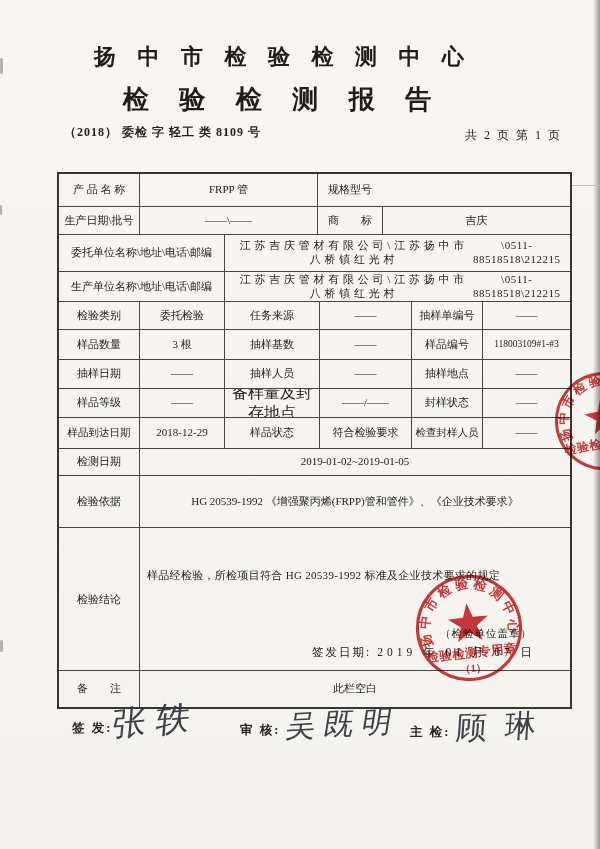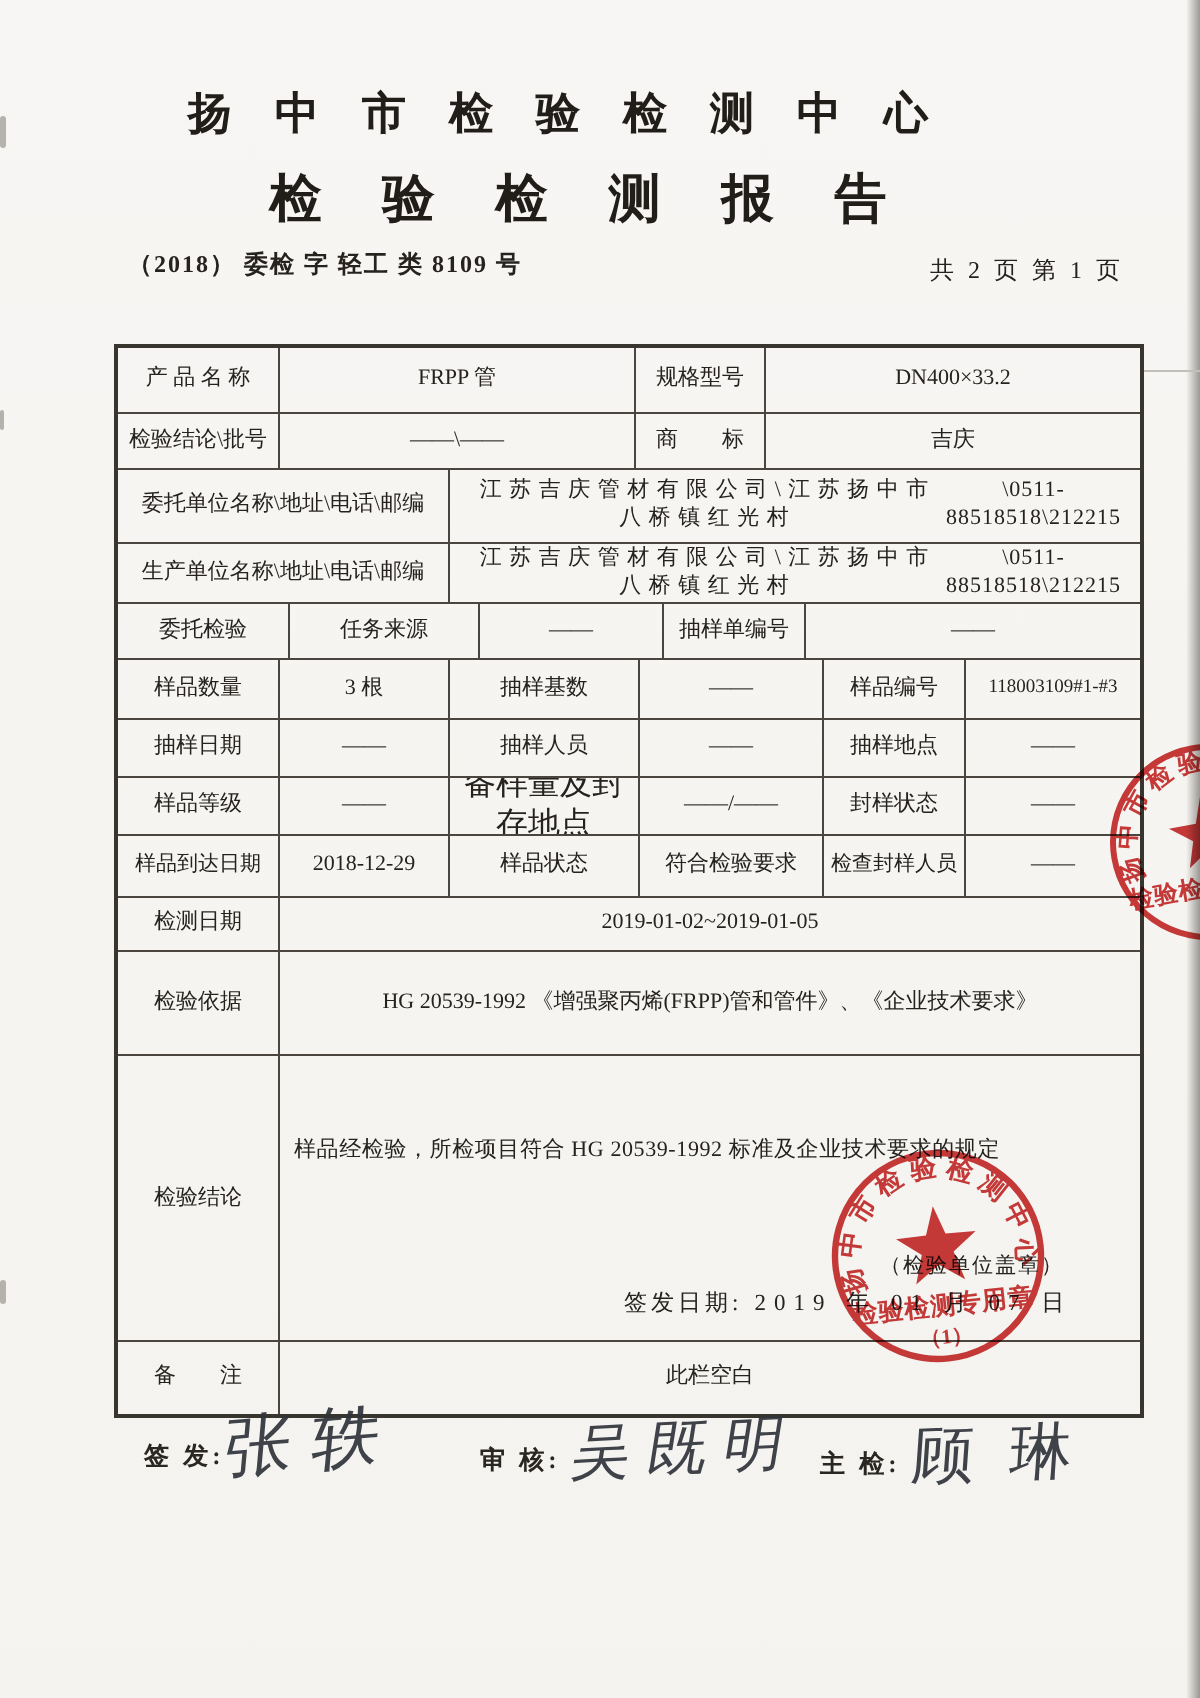--- a/index.html
+++ b/index.html
@@ -7,21 +7,21 @@
   .page{position:relative;width:600px;height:849px;margin:0 auto;overflow:hidden;
         background:linear-gradient(180deg,#f7f6f4 0%,#f5f4f1 60%,#f4f3ef 100%);color:#26231f;}
   
   .edge-right{position:absolute;top:0;right:0;width:7px;height:100%;
         background:linear-gradient(to right,rgba(80,76,70,0),rgba(80,76,70,.55));}
   .smudge{position:absolute;background:#9a958e;border-radius:2px;opacity:.7;}
   .foldline{position:absolute;left:570px;top:185px;width:30px;height:1px;background:#c2beb8;}
   
   .hdr{position:absolute;left:0;top:0;width:566px;text-align:center;}
   .org-title{position:absolute;top:42px;width:100%;font-size:22px;font-weight:bold;letter-spacing:8px;color:#211e1a;}
-  .report-title{position:absolute;top:82px;width:100%;font-size:26px;font-weight:bold;letter-spacing:12px;color:#211e1a;padding-left:12px;}
+  .report-title{position:absolute;top:82px;width:100%;font-size:26px;font-weight:bold;letter-spacing:12px;color:#211e1a;}
   .doc-number{position:absolute;left:64px;top:124px;font-size:12px;font-weight:bold;letter-spacing:1px;}
   .page-info{position:absolute;right:38px;top:127px;font-size:12px;font-weight:normal;letter-spacing:2px;}
   
   .tbl{position:absolute;left:57px;top:149px;width:515px;box-sizing:border-box;
        border:2px solid #38342e;font-size:11px;font-weight:500;margin-top:23px;}
   .row{display:flex;box-sizing:border-box;}
   .row + .row{border-top:1px solid #4a453e;}
   .row>div{box-sizing:border-box;display:flex;align-items:center;justify-content:center;
            text-align:center;overflow:hidden;line-height:1.25;}
   .row>div+div{border-left:1px solid #4a453e;}
@@ -69,25 +69,24 @@
   </div>
   <div class="doc-number">（2018） 委检 字 轻工 类 8109 号</div>
   <div class="page-info">共 2 页 第 1 页</div>
 
   <div class="tbl">
 
     <div class="row h32">
       <div class="ca">产 品 名 称</div>
       <div class="r1b">FRPP 管</div>
       <div class="r1c">规格型号</div>
-      <div class="fl">DN400×33.2</div>
     </div>
 
     <div class="row h28">
-      <div class="ca">检验结论\批号</div>
+      <div class="ca">生产日期\批号</div>
       <div class="r1b">——\——</div>
       <div class="r1c">商　　标</div>
       <div class="fl">吉庆</div>
     </div>
 
     <div class="row h37">
       <div class="r3a">委托单位名称\地址\电话\邮编</div>
       <div class="fl two-line">
         <span>江 苏 吉 庆 管 材 有 限 公 司 \ 江 苏 扬 中 市 八 桥 镇 红 光 村</span>
         <span>\0511-88518518\212215</span>
@@ -96,20 +95,21 @@
 
     <div class="row h30">
       <div class="r3a">生产单位名称\地址\电话\邮编</div>
       <div class="fl two-line">
         <span>江 苏 吉 庆 管 材 有 限 公 司 \ 江 苏 扬 中 市 八 桥 镇 红 光 村</span>
         <span>\0511-88518518\212215</span>
       </div>
     </div>
 
     <div class="row h28">
+      <div class="ca">检验类别</div>
       <div class="cb">委托检验</div>
       <div class="cc">任务来源</div>
       <div class="cd">——</div>
       <div class="ce">抽样单编号</div>
       <div class="fl">——</div>
     </div>
 
     <div class="row h30">
       <div class="ca">样品数量</div>
       <div class="cb">3 根</div>

